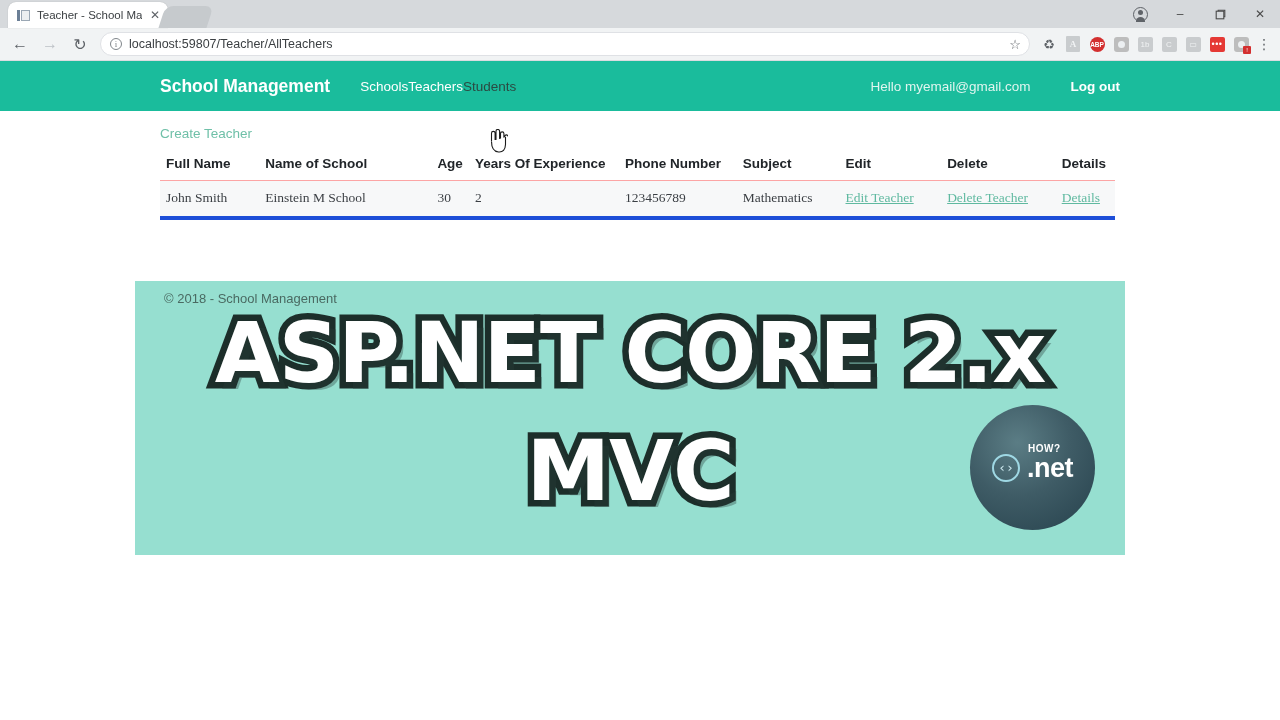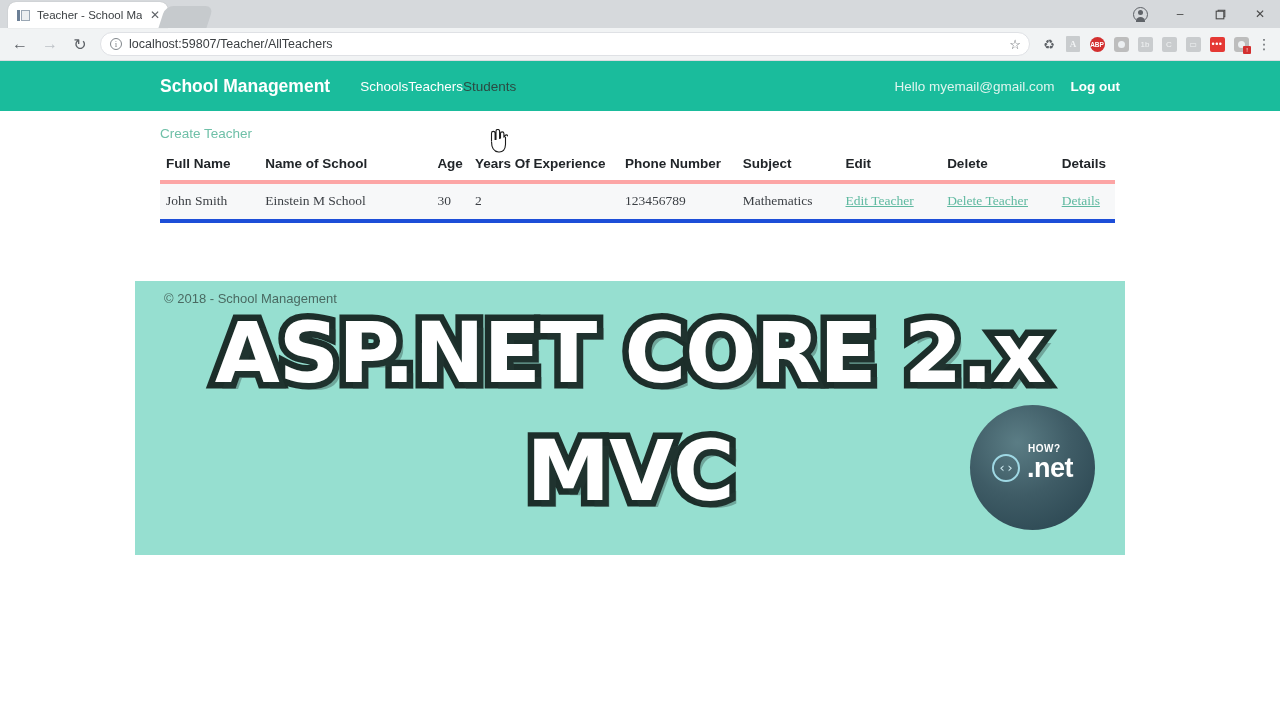--- a/index.html
+++ b/index.html
@@ -247,21 +247,21 @@
     color: #ffffff;
     font-size: 13.5px;
     text-decoration: none;
     white-space: nowrap;
   }
   .nav-link.hovered { color: #2b4a42; }
   .nav-right {
     margin-left: auto;
     display: flex;
     align-items: center;
-    gap: 16px;
+    gap: 40px;
   }
   .nav-hello {
     color: #dff5ef;
     font-size: 13.5px;
     white-space: nowrap;
   }
   .nav-logout {
     color: #ffffff;
     font-size: 13.5px;
     text-decoration: none;
@@ -297,21 +297,21 @@
     border-collapse: collapse;
     font-size: 13.5px;
     margin-top: 2px;
   }
   table.grid th {
     text-align: left;
     font-weight: bold;
     color: #212529;
     padding: 4px 0 9px 6px;
     font-size: 13.5px;
-    border-bottom: 4px solid #fca5a5;
+    border-bottom: 1px solid #fca5a5;
     vertical-align: bottom;
   }
   table.grid td {
     padding: 9px 0 10px 6px;
     color: #3b3f44;
     background: #f7f8f9;
     border-bottom: 4px solid #1d4ed8;
     vertical-align: middle;
     font-family: Liberation Serif, serif;
   }

